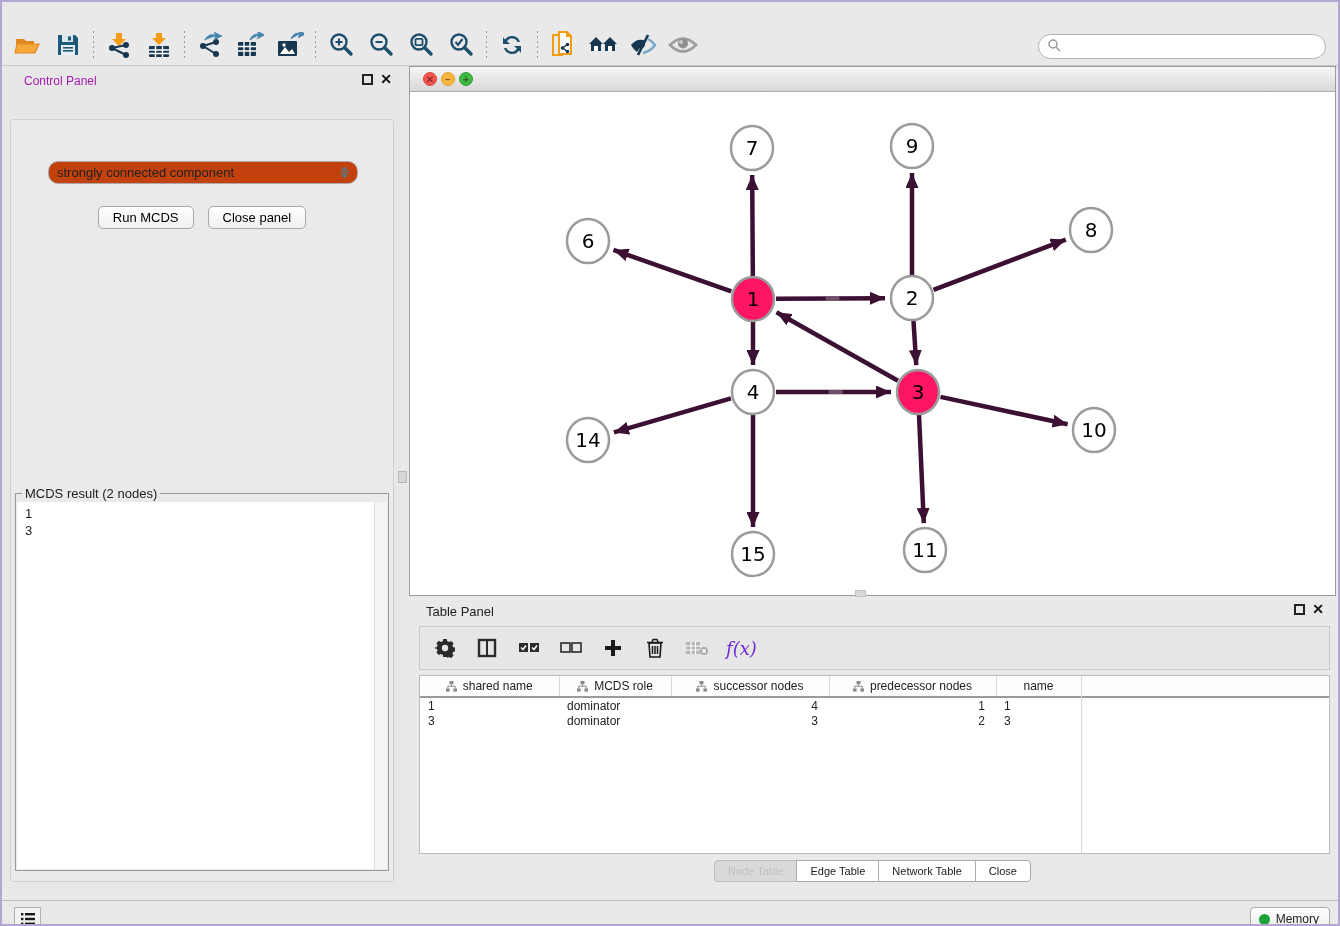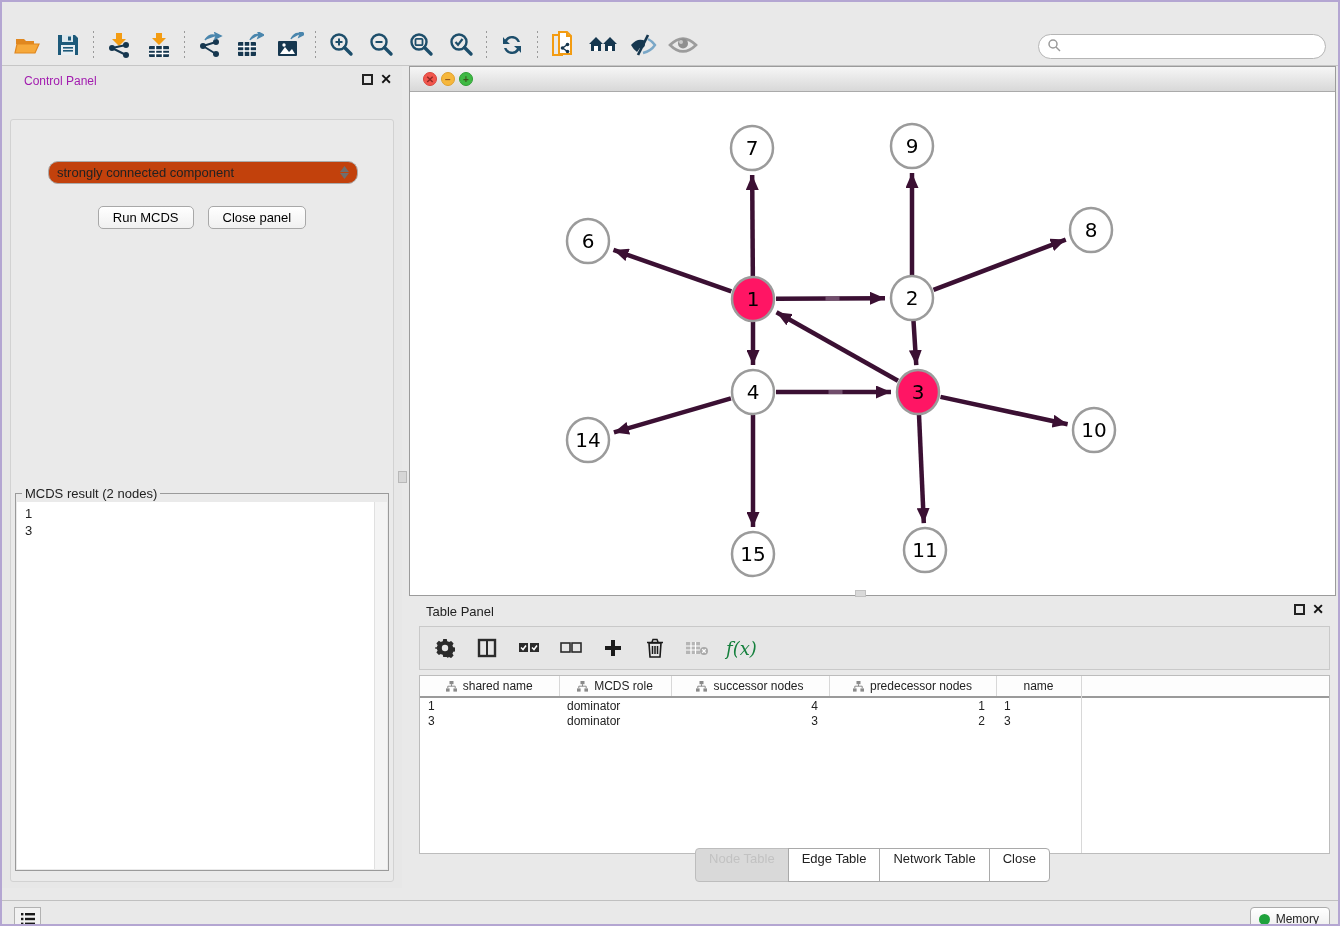--- a/index.html
+++ b/index.html
@@ -79,35 +79,35 @@
   .h-splitter-grip { position:absolute; left:853px; top:588px; width:11px; height:7px;
     background:#d9d9d9; border:1px solid #c2c2c2; }
 
   
   .table-panel { position:absolute; left:407px; top:596px; right:2px; bottom:36px; background:#e9e9e9; }
   .tp-header { position:relative; height:26px; }
   .tp-title { position:absolute; left:10px; top:6px;margin-left:7px; }
   .tp-toolbar { position:absolute; left:10px; right:6px; top:28px; height:44px;
     background:#e6e6e6; border:1px solid #c9c9c9; display:flex; align-items:center; gap:16px; padding-left:12px; }
   .tp-icon { display:flex; align-items:center; justify-content:center; width:26px; height:26px; }
-  .fx-label { font-family:"DejaVu Serif", serif; font-style:italic; font-size:18px; color:#15803d; }
+  .fx-label { font-family:"DejaVu Serif", serif; font-style:italic; font-size:18px; color:#6d28d9; }
 
   .tp-table { position:absolute; left:10px; right:6px; top:77px; bottom:34px;
     background:#fff; border:1px solid #bcbcbc; overflow:hidden; }
   .tp-table table { border-collapse:collapse; width:100%; font-size:12px; }
   .tp-table th { font-weight:normal; height:21px; border-right:1px solid #d8d8d8;
     border-bottom:2px solid #9a9a9a; background:#fdfdfd; padding:0 4px; white-space:nowrap; }
   .tp-table th .hwrap { display:flex; align-items:center; justify-content:center; gap:6px; }
   .tp-table td { height:16px; padding:0 8px; white-space:nowrap; }
   .tp-table td.num { text-align:right; padding-right:11px; }
   .name-col-line { position:absolute; top:0; bottom:0; width:1px; background:#d8d8d8; }
 
   .tp-tabs { position:absolute; left:0; right:0; bottom:6px; display:flex; justify-content:center; }
-  .tp-tab { height:34px; padding:0 13px; line-height:20px; background:#fff;
-    border:1px solid #a9a9a9; margin-left:-1px; font-size:13px; }
+  .tp-tab { height:22px; padding:0 13px; line-height:20px; background:#fff;
+    border:1px solid #a9a9a9; margin-left:-1px; font-size:11px; }
   .tp-tab.first { border-radius:4px 0 0 4px; margin-left:0; }
   .tp-tab.last { border-radius:0 4px 4px 0; }
   .tp-tab.sel-gray { background:#d9d9d9; border-color:#bdbdbd; color:#c2c2c2; }
 
   
   .statusbar { position:absolute; left:0; right:0; bottom:0; height:24px; background:#e9e9e9;
     border-top:1px solid #c0c0c0; }
   .list-btn { position:absolute; left:12px; top:6px; width:27px; height:24px; background:#f2f2f2;
     border:1px solid #b2b2b2; display:flex; align-items:center; justify-content:center; }
   .memory-btn { position:absolute; right:8px; top:6px; height:24px; padding:0 10px 0 8px;

